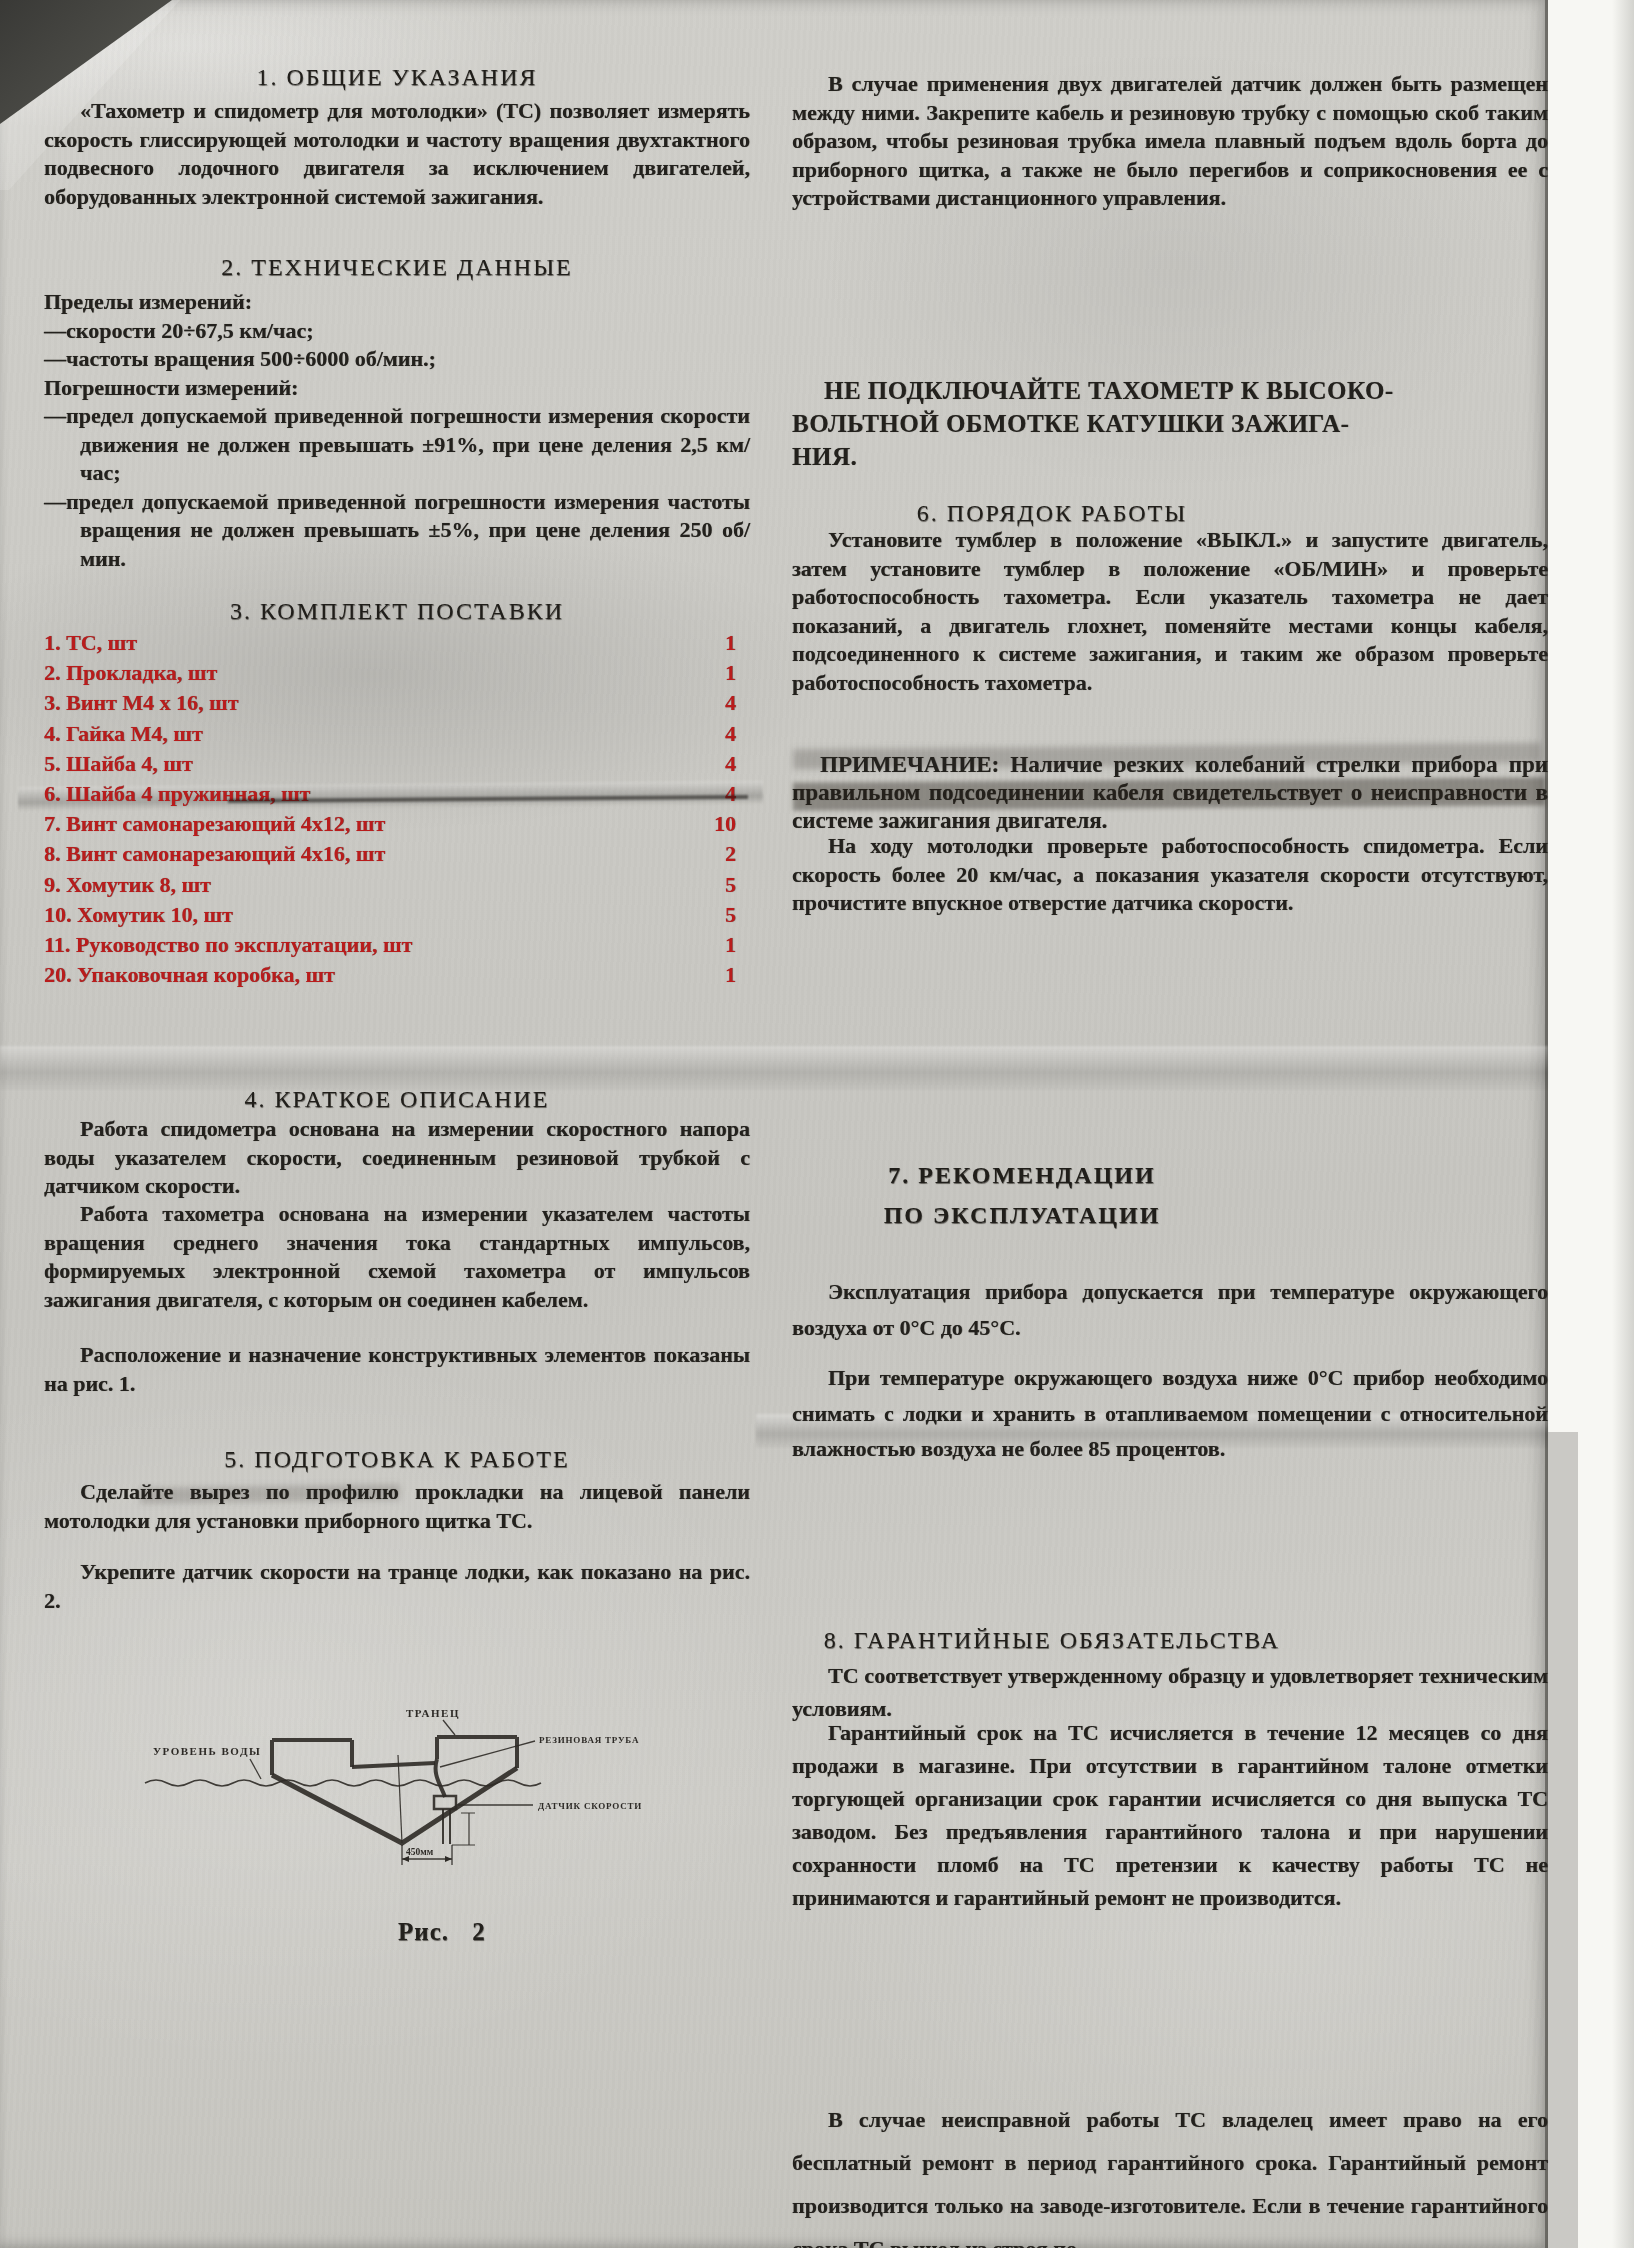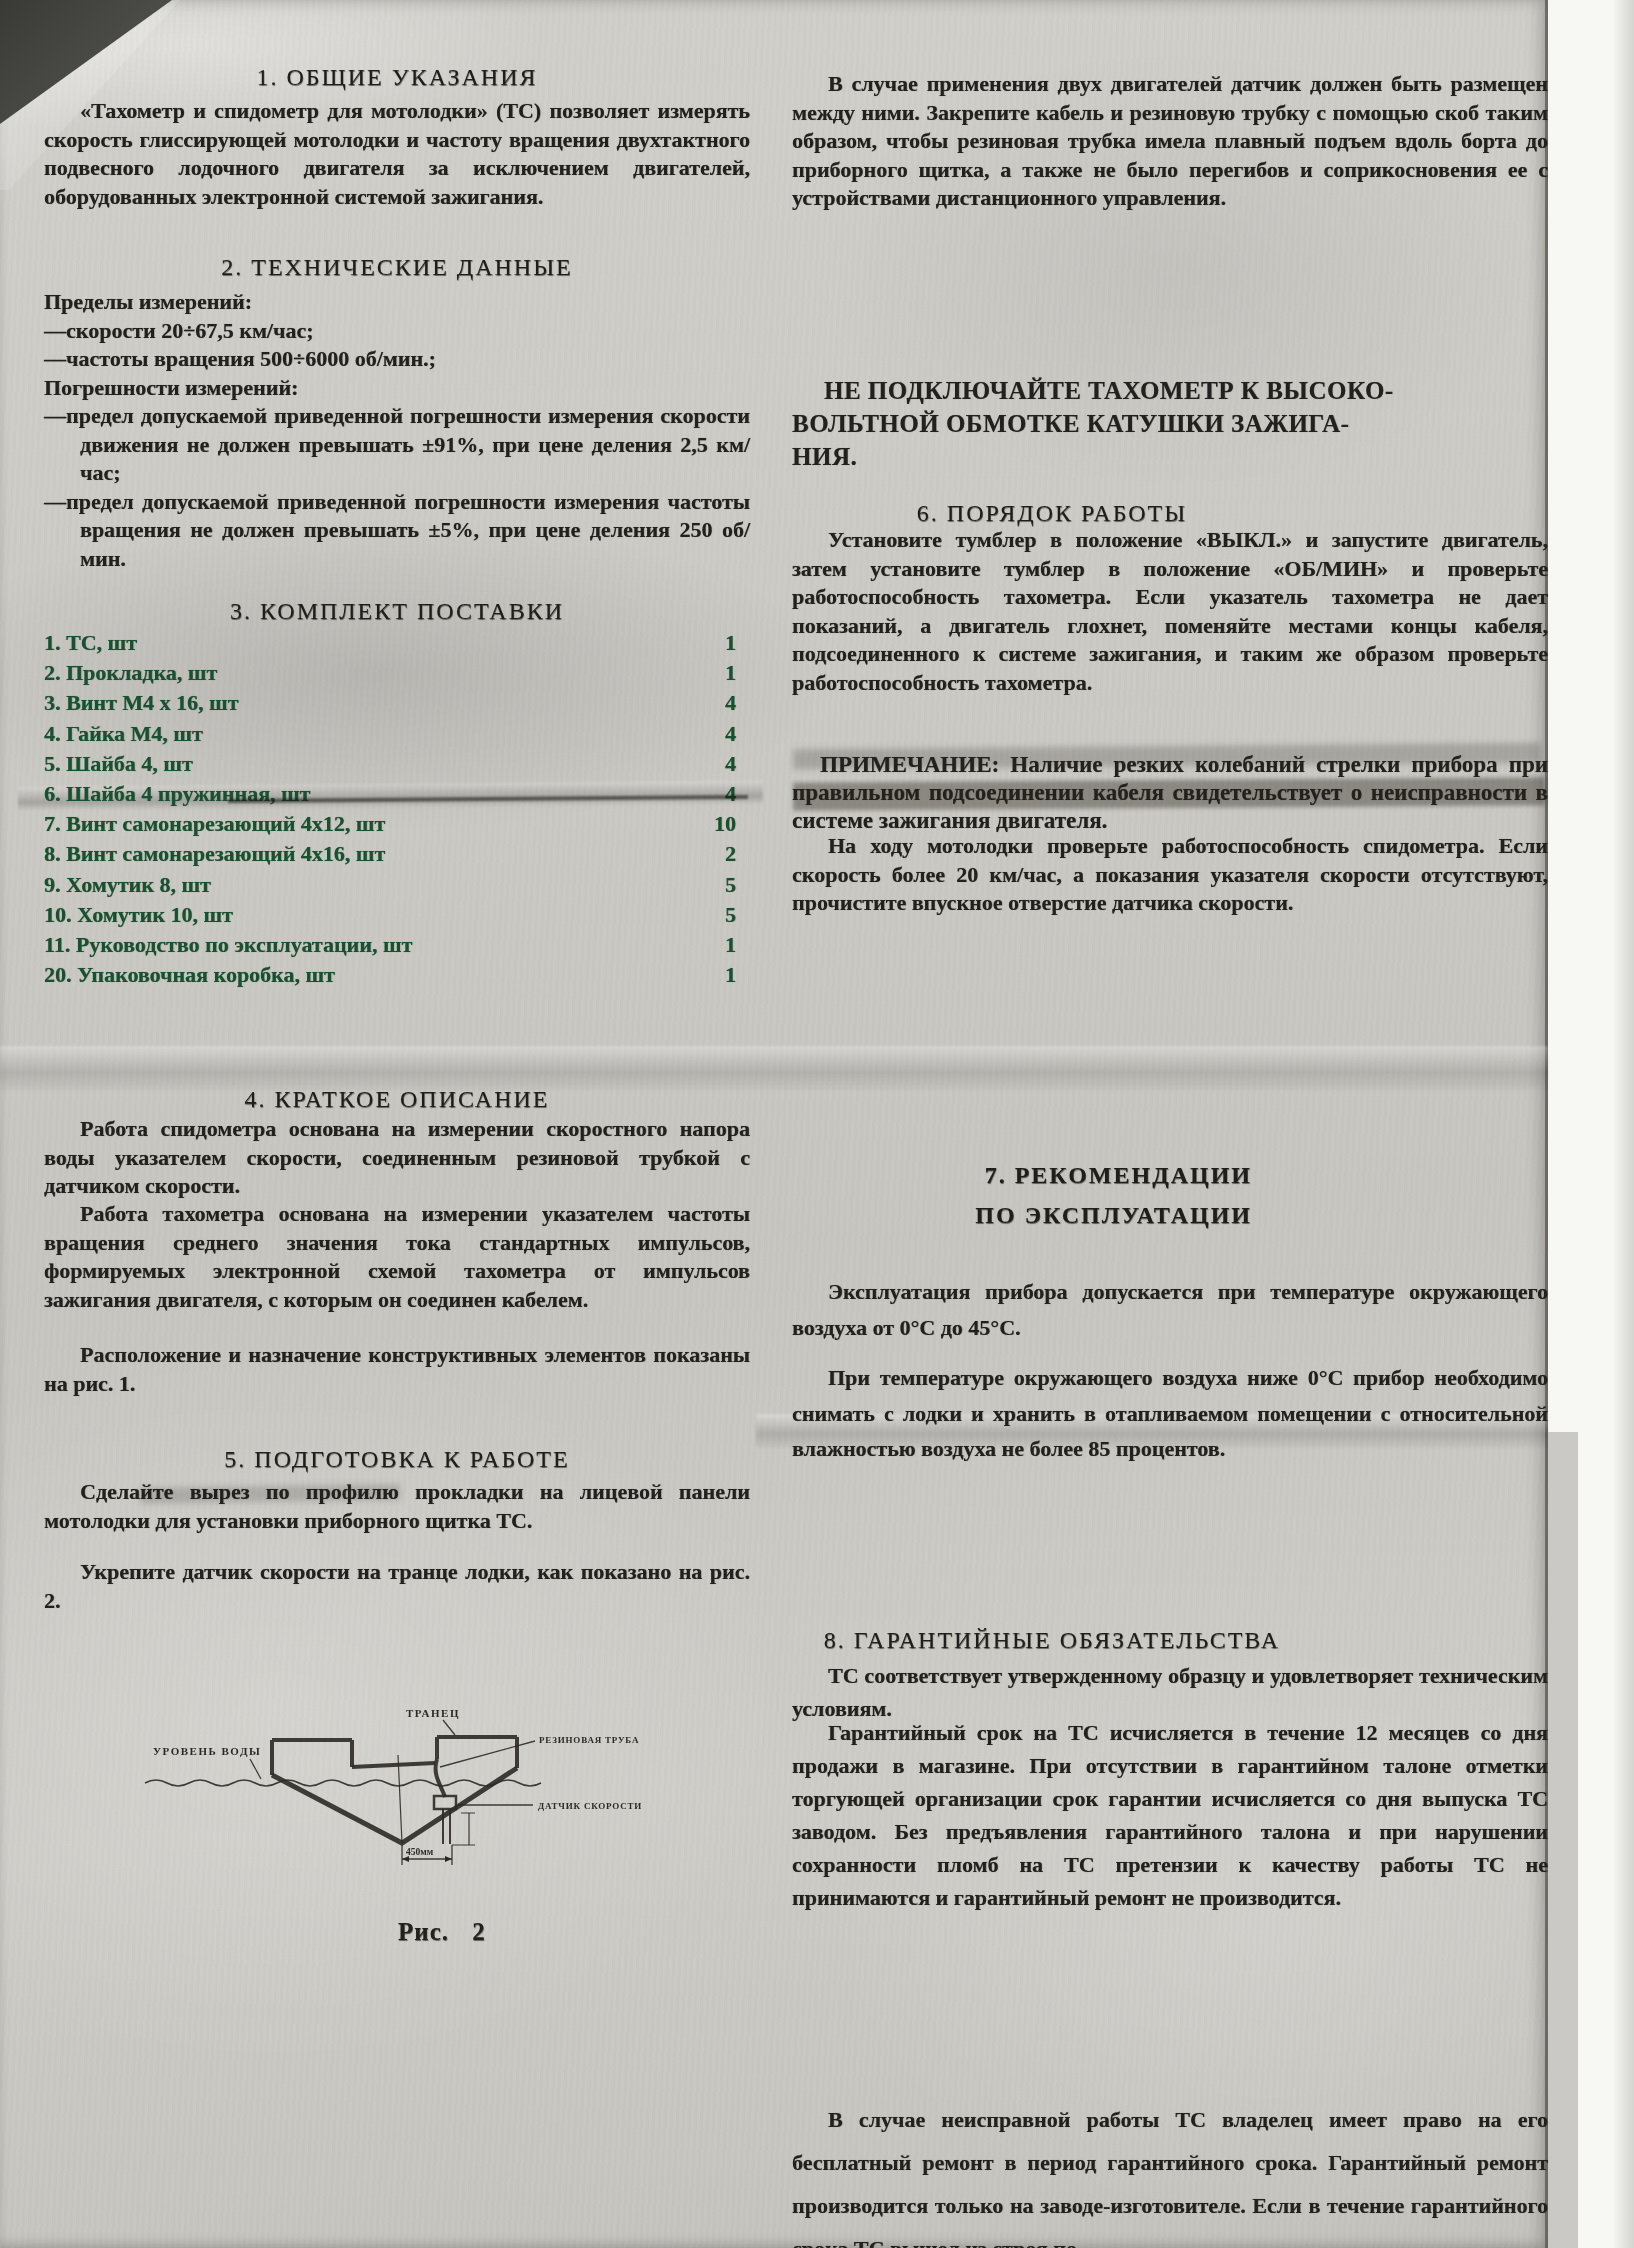--- a/index.html
+++ b/index.html
@@ -63,25 +63,25 @@
      letter-spacing:2px;text-align:center;text-shadow:0.5px 0.5px 0.8px rgba(30,27,22,0.6);}
   .hang{padding-left:36px;text-indent:-36px;}
   .warning{font-size:25px;line-height:33px;white-space:pre-line;text-indent:32px;letter-spacing:0.5px;}
   .note{font-size:23px;line-height:28px;text-indent:28px;}
   .lh36{line-height:35.5px;}
   .lh33{line-height:33px;}
   .lh34{line-height:43px;}
   .lh32{line-height:32.5px;}
   .titlewrap{position:absolute;}
   .titlewrap .hl{color:#201e1a;font-weight:700;font-size:24px;letter-spacing:2px;
-     text-align:right;line-height:40px;text-shadow:0.5px 0.5px 0.8px rgba(30,27,22,0.6);}
+     text-align:center;line-height:40px;text-shadow:0.5px 0.5px 0.8px rgba(30,27,22,0.6);}
   
   .list{position:absolute;left:0;width:692px;}
   .lrow{display:flex;justify-content:space-between;align-items:baseline;height:30.2px;
-     color:#14532d;font-weight:700;font-size:22px;
+     color:#b91c1c;font-weight:700;font-size:22px;
      text-shadow:0.4px 0.4px 0.7px rgba(35,32,27,0.55);}
   .ll{white-space:nowrap;}
   .lq{text-align:right;}
   
   .figure-svg{position:absolute;}
   .fig-label{font-family:"Liberation Serif","DejaVu Serif",serif;font-size:11px;font-weight:700;
      letter-spacing:1.5px;fill:#2d2a26;}
   .fig-label.small{font-size:9px;letter-spacing:0.8px;}
   .fig-dim{font-family:"Liberation Serif","DejaVu Serif",serif;font-size:9.5px;font-weight:700;fill:#2d2a26;}
   .caption{position:absolute;color:#23211d;font-weight:700;font-size:25px;word-spacing:16px;

